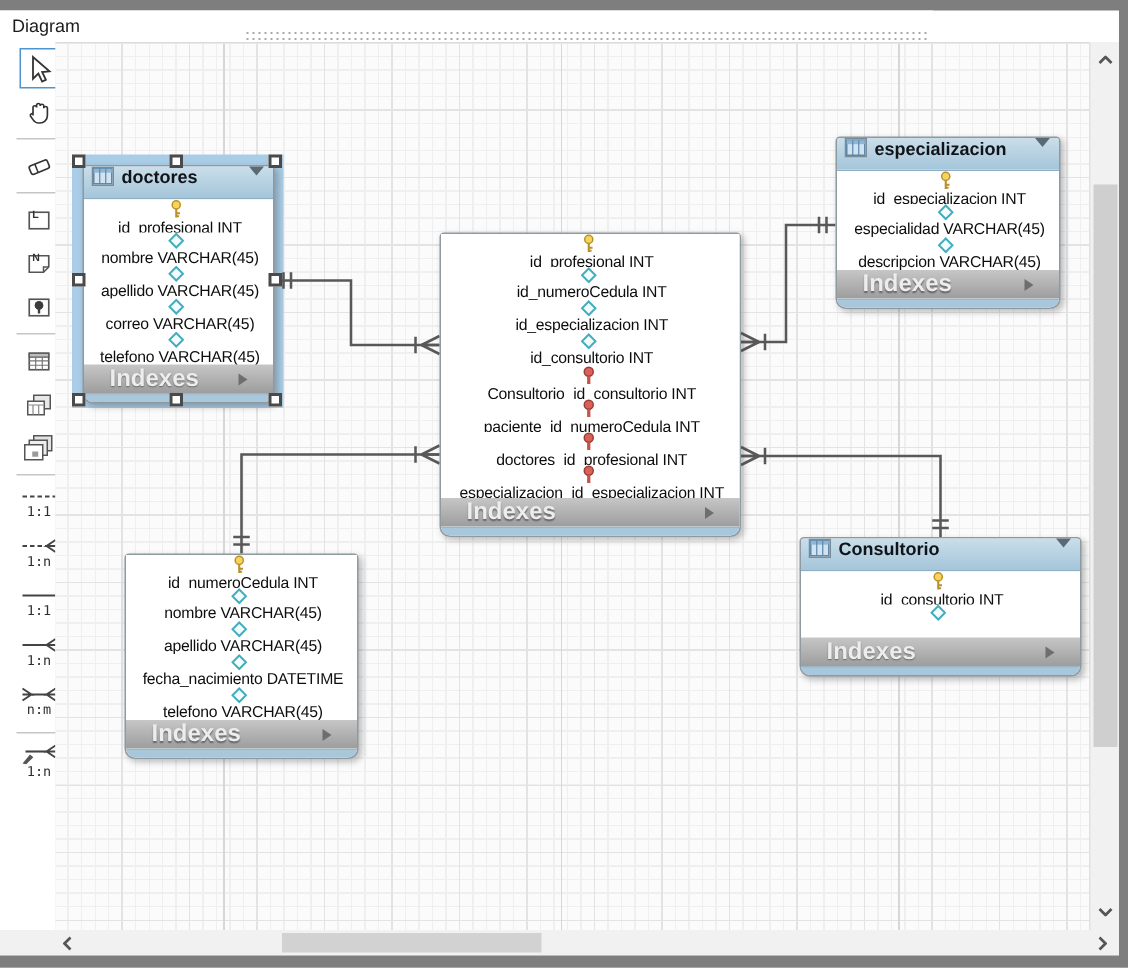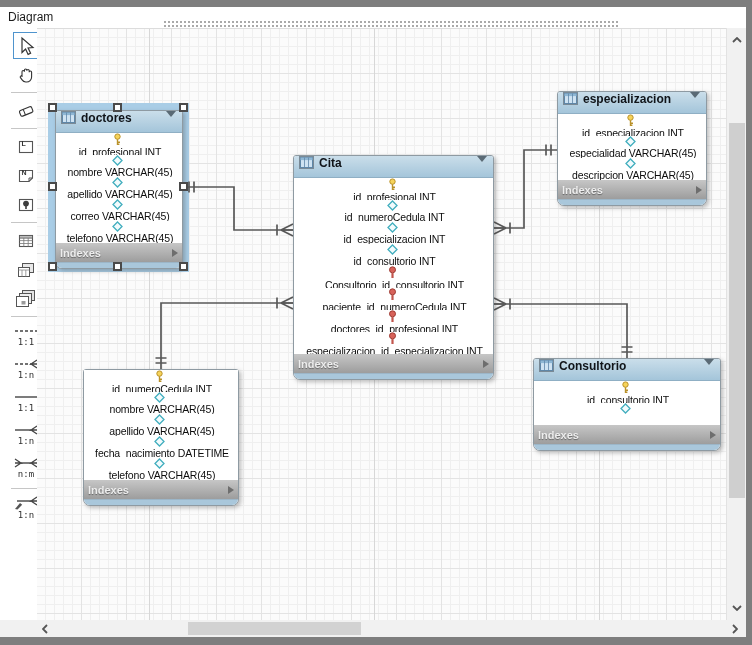--- a/index.html
+++ b/index.html
@@ -41,22 +41,22 @@
           border-radius:3px 3px 7px 7px;box-shadow:2px 2px 4px rgba(70,70,70,.35);}
   .t-header{height:22px;display:flex;align-items:flex-start;gap:5px;padding:0 6px 0 5px;
             background:linear-gradient(#cadeea,#a4c5da);border-bottom:1px solid #8fafc4;
             border-radius:2px 2px 0 0;font-size:12px;font-weight:bold;color:#101419;}
   .t-title{flex:1;white-space:nowrap;overflow:hidden;}
   .t-caret{width:0;height:0;border-left:5px solid transparent;border-right:5px solid transparent;
            border-top:6px solid #5a6a75;flex:none;}
   .t-row{height:22px;display:flex;align-items:center;padding:0 3px 0 5px;font-size:10.5px;
          letter-spacing:-0.15px;color:#0d0d0d;white-space:nowrap;overflow:hidden;background:#fff;flex-direction:column;}
   .ic{width:13px;flex:none;display:inline-flex;margin-right:3px;}
-  .t-indexes{height:19px;display:flex;align-items:center;padding:0 4px;
-             background:linear-gradient(#c6c6c6,#9d9d9d);color:#ededed;font-size:11px;font-weight:bold;
+  .t-indexes{height:19px;display:flex;align-items:center;padding:0 17px;
+             background:linear-gradient(#c6c6c6,#9d9d9d);color:#ededed;font-size:16px;font-weight:bold;
              text-shadow:0 1px 1px rgba(0,0,0,.4);}
   .t-indexes .sp{flex:1;}
   .idx-arrow{width:0;height:0;border-top:4px solid transparent;border-bottom:4px solid transparent;
              border-left:6px solid #6e6e6e;}
   .t-footer{height:6px;background:#a9c7db;border-top:1px solid #9cb6c8;border-radius:0 0 6px 6px;}
   
   .halo{position:absolute;left:48px;top:103px;width:141px;height:169px;background:#a9cde6;z-index:1;}
   .handle{position:absolute;width:9px;height:9px;background:#fff;border:2px solid #4a4a4a;z-index:4;}
   
   .vscroll{position:absolute;left:726px;top:28px;width:20px;height:592px;background:#f1f1f1;border-left:1px solid #e2e2e2;}
@@ -287,30 +287,20 @@
       </div>
     <div class="t-indexes">
         <span>Indexes</span>
         <span class="sp"></span>
         <span class="idx-arrow"></span>
       </div>
     <div class="t-footer"></div>
   </div>
 
   <div class="etable" style="left:293px;top:155px;width:201px">
-    <div class="t-header">
-      <svg width="15" height="13" viewBox="0 0 15 13">
-          <rect x="0.5" y="0.5" width="14" height="12" fill="#fff" stroke="#7a8a96"></rect>
-          <rect x="1.5" y="1.5" width="12" height="10" fill="#cfe3f2" stroke="#5f87a8"></rect>
-          <rect x="1.5" y="1.5" width="12" height="2.6" fill="#8fb7d4"></rect>
-          <path d="M5.5 1.5 V11.5 M9.5 1.5 V11.5" stroke="#5f87a8" stroke-width="0.8"></path>
-        </svg>
-      <span class="t-title">Cita</span>
-      <span class="t-caret"></span>
-    </div>
     <div class="t-row">
         <span class="ic">
           <svg width="11" height="13" viewBox="0 0 11 13">
             <circle cx="5.5" cy="3.6" r="2.7" fill="#f6d35a" stroke="#b99129"></circle>
             <path d="M5.5 6.3 V12 M5.5 9.2 H8 M5.5 11.2 H7.4" stroke="#b99129" stroke-width="1.4" fill="none"></path>
           </svg>
         </span>
         <span>id_profesional INT</span>
       </div>
     <div class="t-row">

